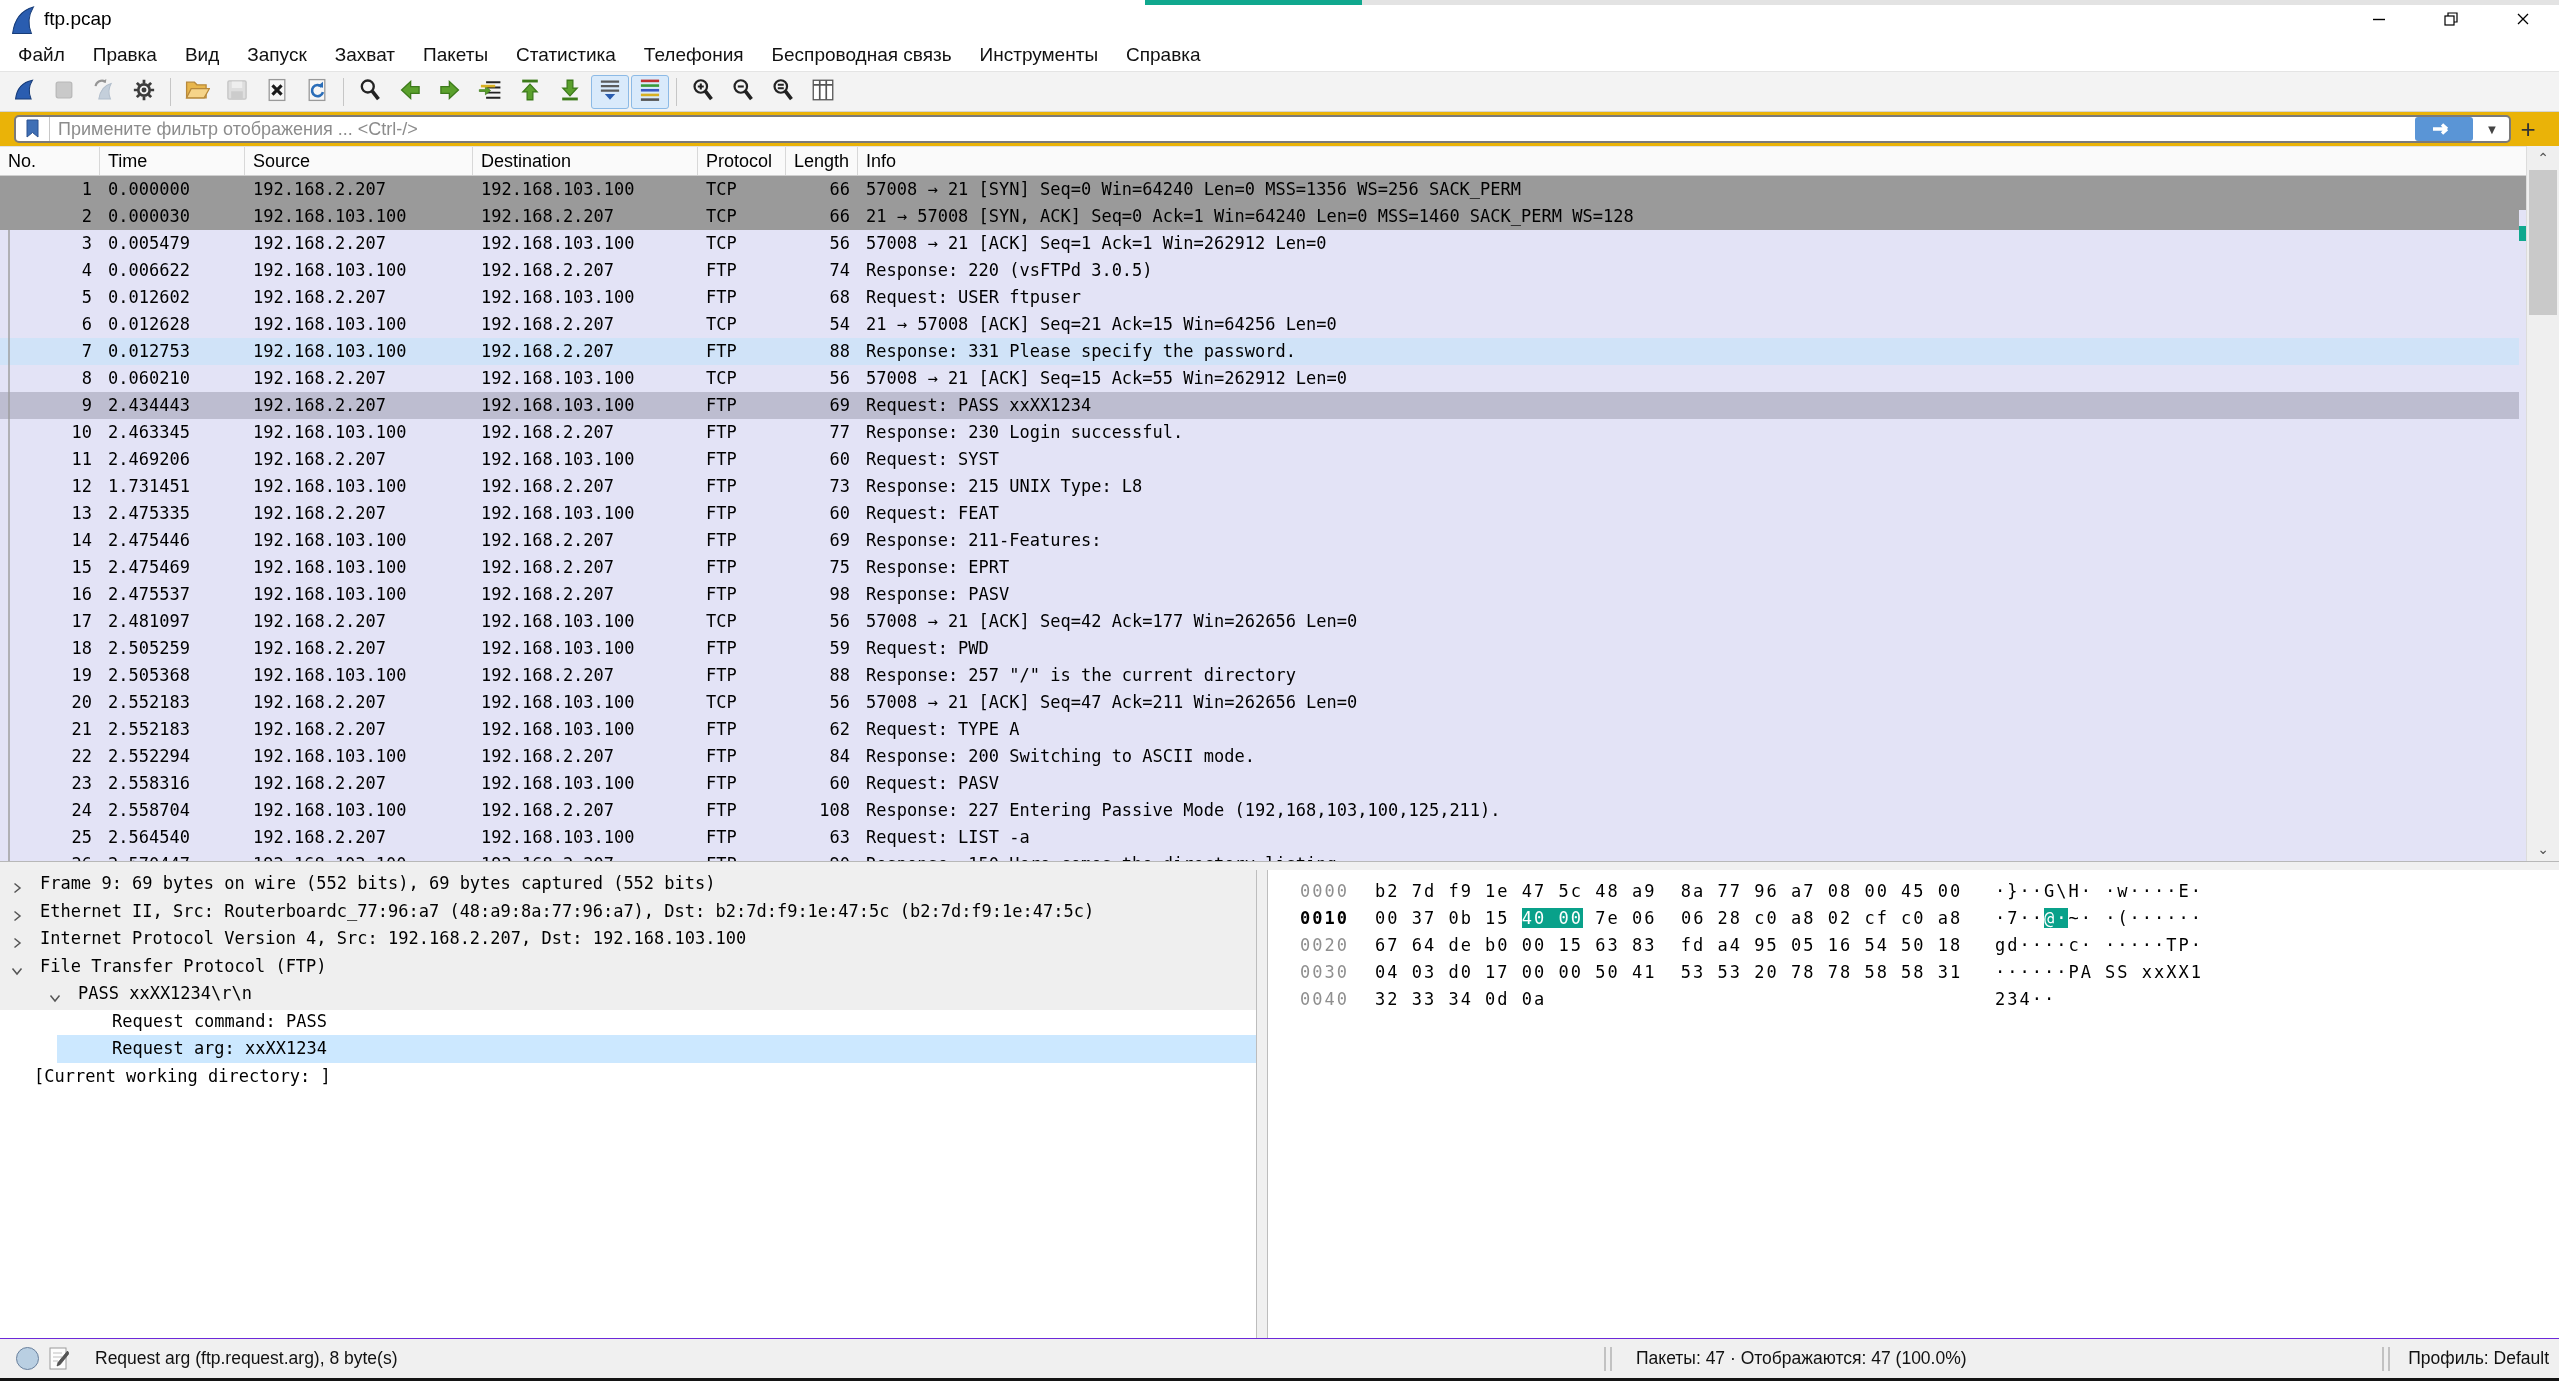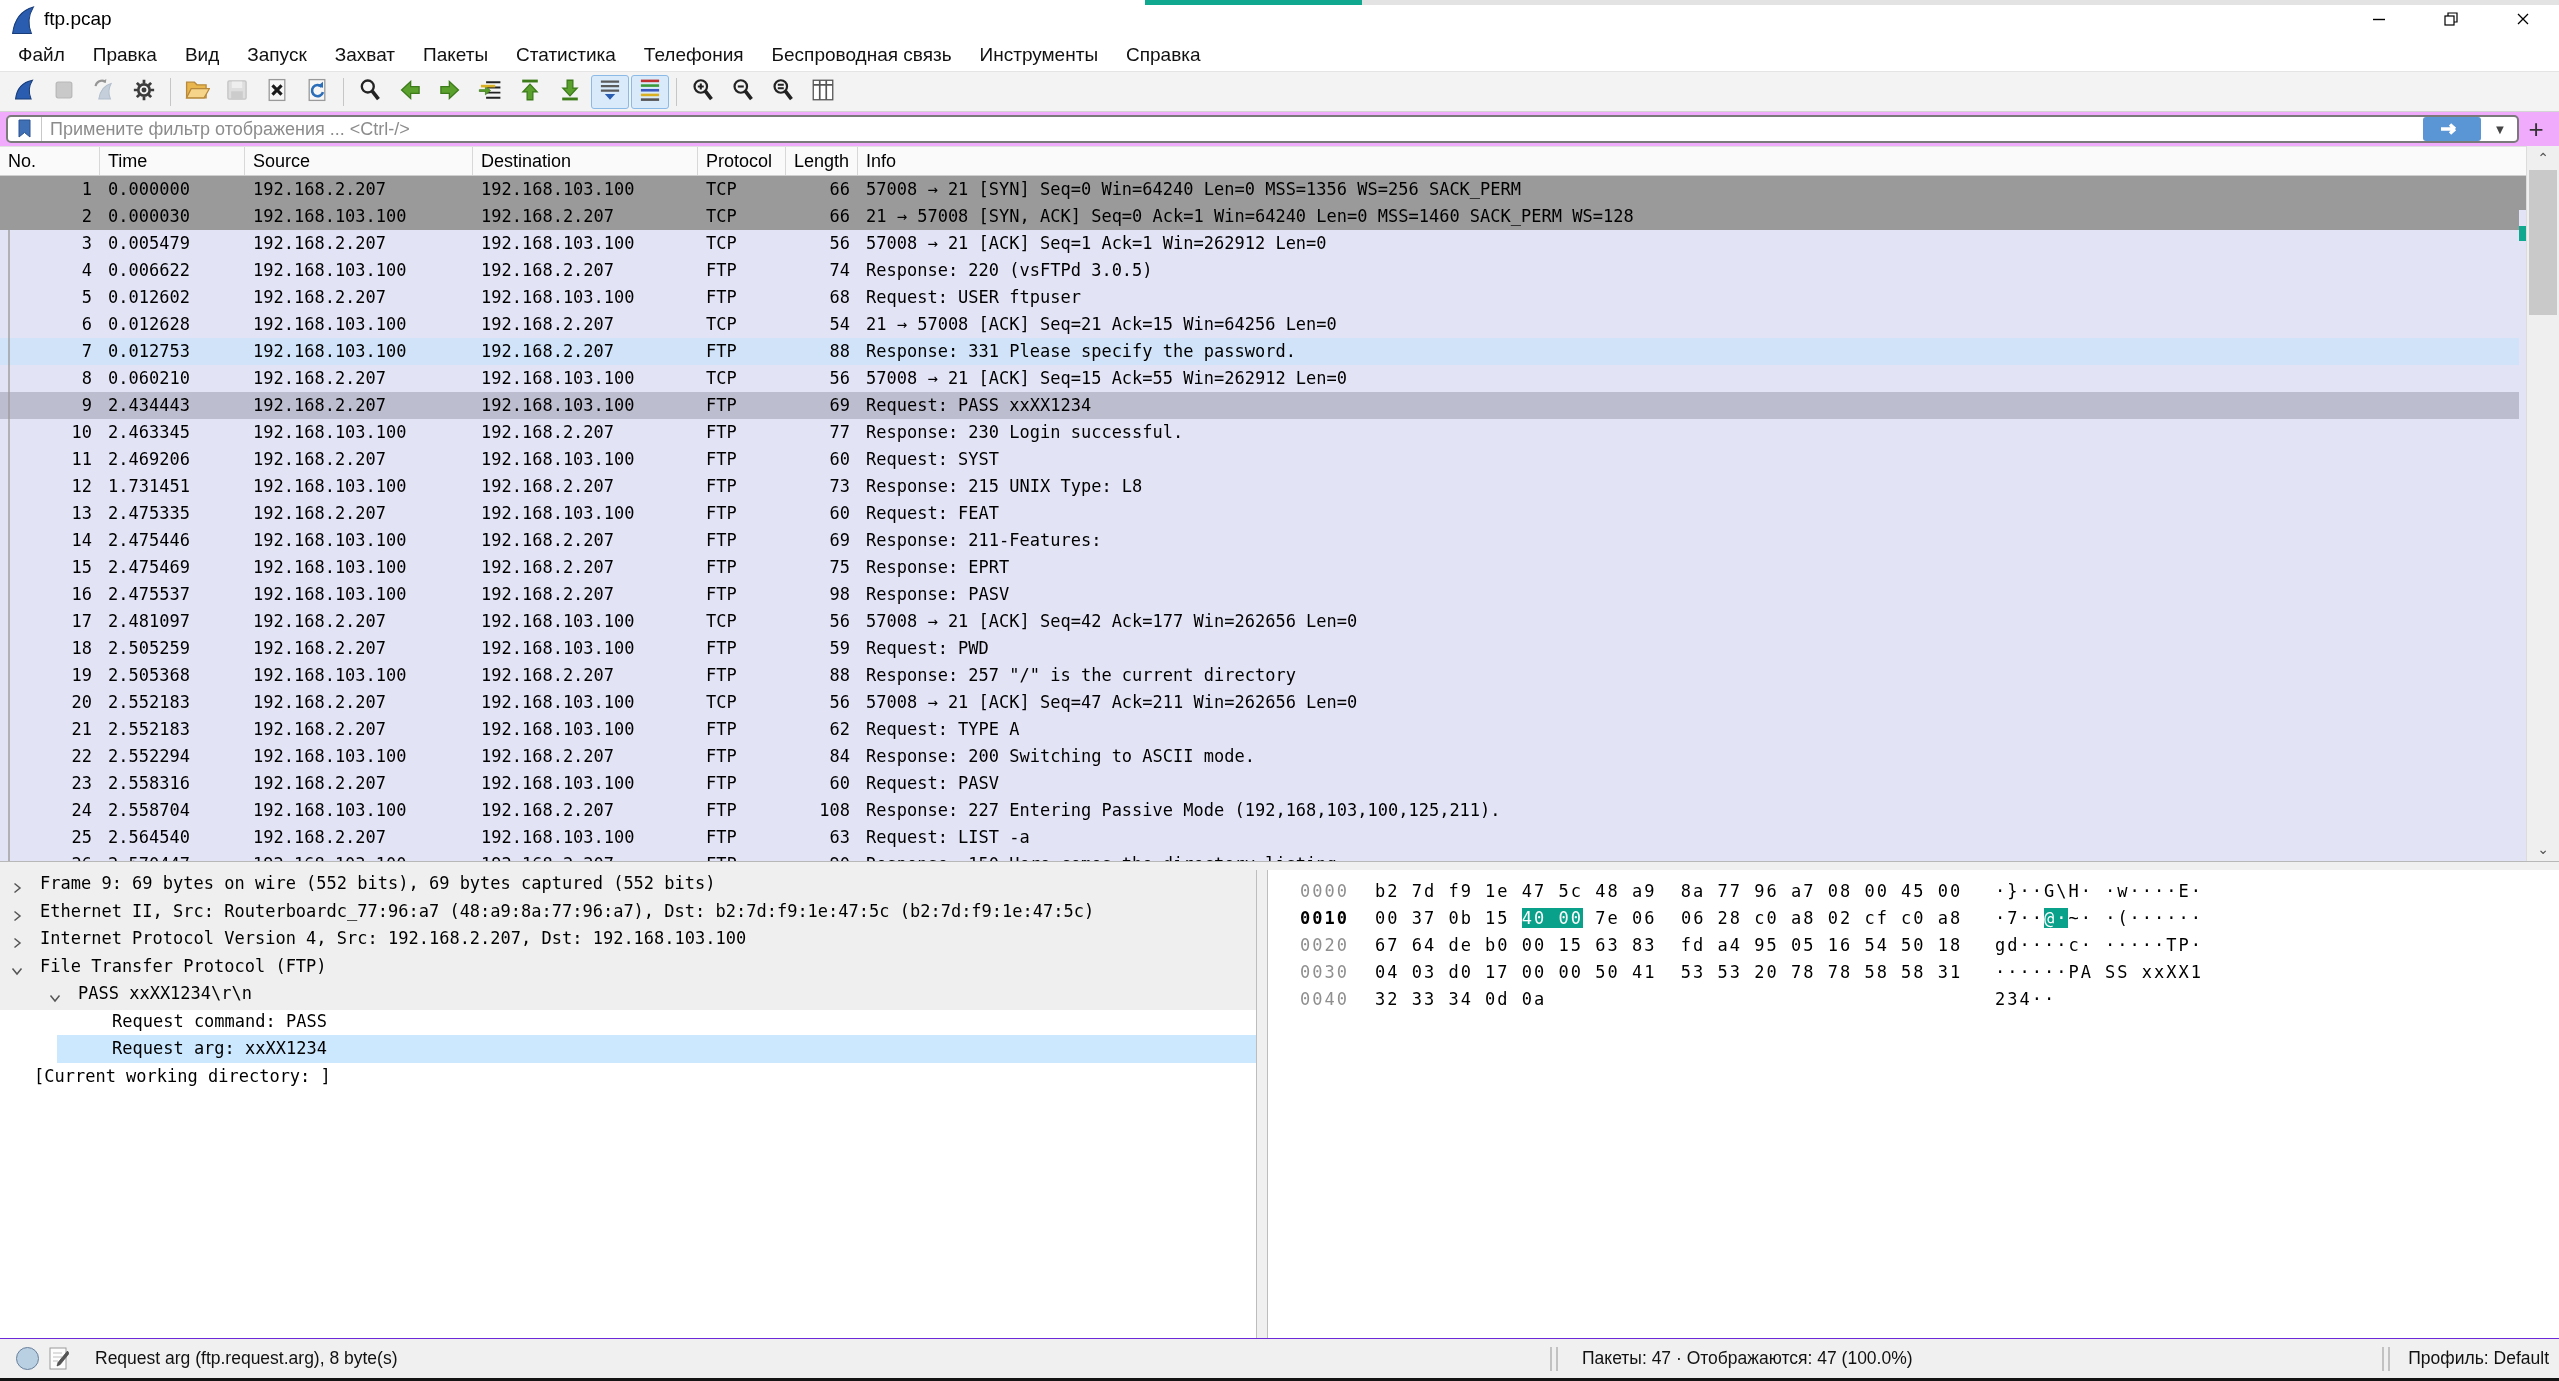--- a/index.html
+++ b/index.html
@@ -28,21 +28,21 @@
   .toolbar { height:41px; display:flex; align-items:center; background:#f3f3f3;
              border-top:1px solid #e4e4e4; border-bottom:1px solid #d4d4d4; padding-left:4px; }
   .tbtn { width:38px; height:34px; margin:0 1px; display:flex; align-items:center;
           justify-content:center; border:1px solid transparent; border-radius:3px; }
   .tbtn svg { width:26px; height:26px; }
   .tbtn.toggled { background:#d9eafb; border:1px solid #8cbae6; }
   .tbtn.disabled { opacity:0.55; }
   .tsep { width:1px; height:28px; background:#c6c6c6; margin:0 6px; }
 
   
-  .filterbar { height:34px; display:flex; align-items:center; background:#f0abfc; padding:3px 6px; }
+  .filterbar { height:34px; display:flex; align-items:center; background:#eab308; padding:3px 14px; }
   .filterbox { flex:1; height:28px; border:2px solid #7a7a7a; border-radius:5px;
                display:flex; align-items:center; background:#fff; }
   .fbookmark { width:34px; height:24px; display:flex; align-items:center; justify-content:center;
                border-right:1px solid #c8c8c8; }
   .fbookmark svg { width:15px; height:20px; }
   .finput { flex:1; border:none; outline:none; font-size:18px; color:#222; padding:0 8px;
             font-family:"Liberation Sans", sans-serif; background:transparent; }
   .finput::placeholder { color:#8c8c8c; }
   .fapply { width:58px; height:24px; border-radius:3px; background:#5a95d6; display:flex;
             align-items:center; justify-content:center; margin-right:6px; }
@@ -103,21 +103,21 @@
   .hx-ascii { color:#000; }
 
   
   .statusbar { position:relative; height:40px; background:#f0f0f0; border-top:1px solid #6d28d9;
                display:flex; align-items:center; font-size:17.5px; color:#111; }
   .sb-circle { width:23px; height:23px; border-radius:50%; margin:0 10px 0 16px;
                border:1.5px solid #69809c; }
   .sb-note { width:20px; height:23px; margin-right:26px; position:relative; }
   .sb-note svg { width:20px; height:23px; }
   .sb-sep { width:2px; height:24px; background:#c2c2c2; margin:0 2px; }
-  .sb-mid { position:absolute; left:1548px; display:flex; align-items:center; height:100%; }
+  .sb-mid { position:absolute; left:1602px; display:flex; align-items:center; height:100%; }
   .sb-mid-text { margin-left:22px; }
   .sb-right { position:absolute; right:0; display:flex; align-items:center; height:100%; }
   .sb-right-text { margin:0 10px 0 16px; }
 </style>
 </head>
 <body>
 
 <div class="window">
 
   <div class="strip-teal" style="background: rgb(16, 168, 142);"></div>

